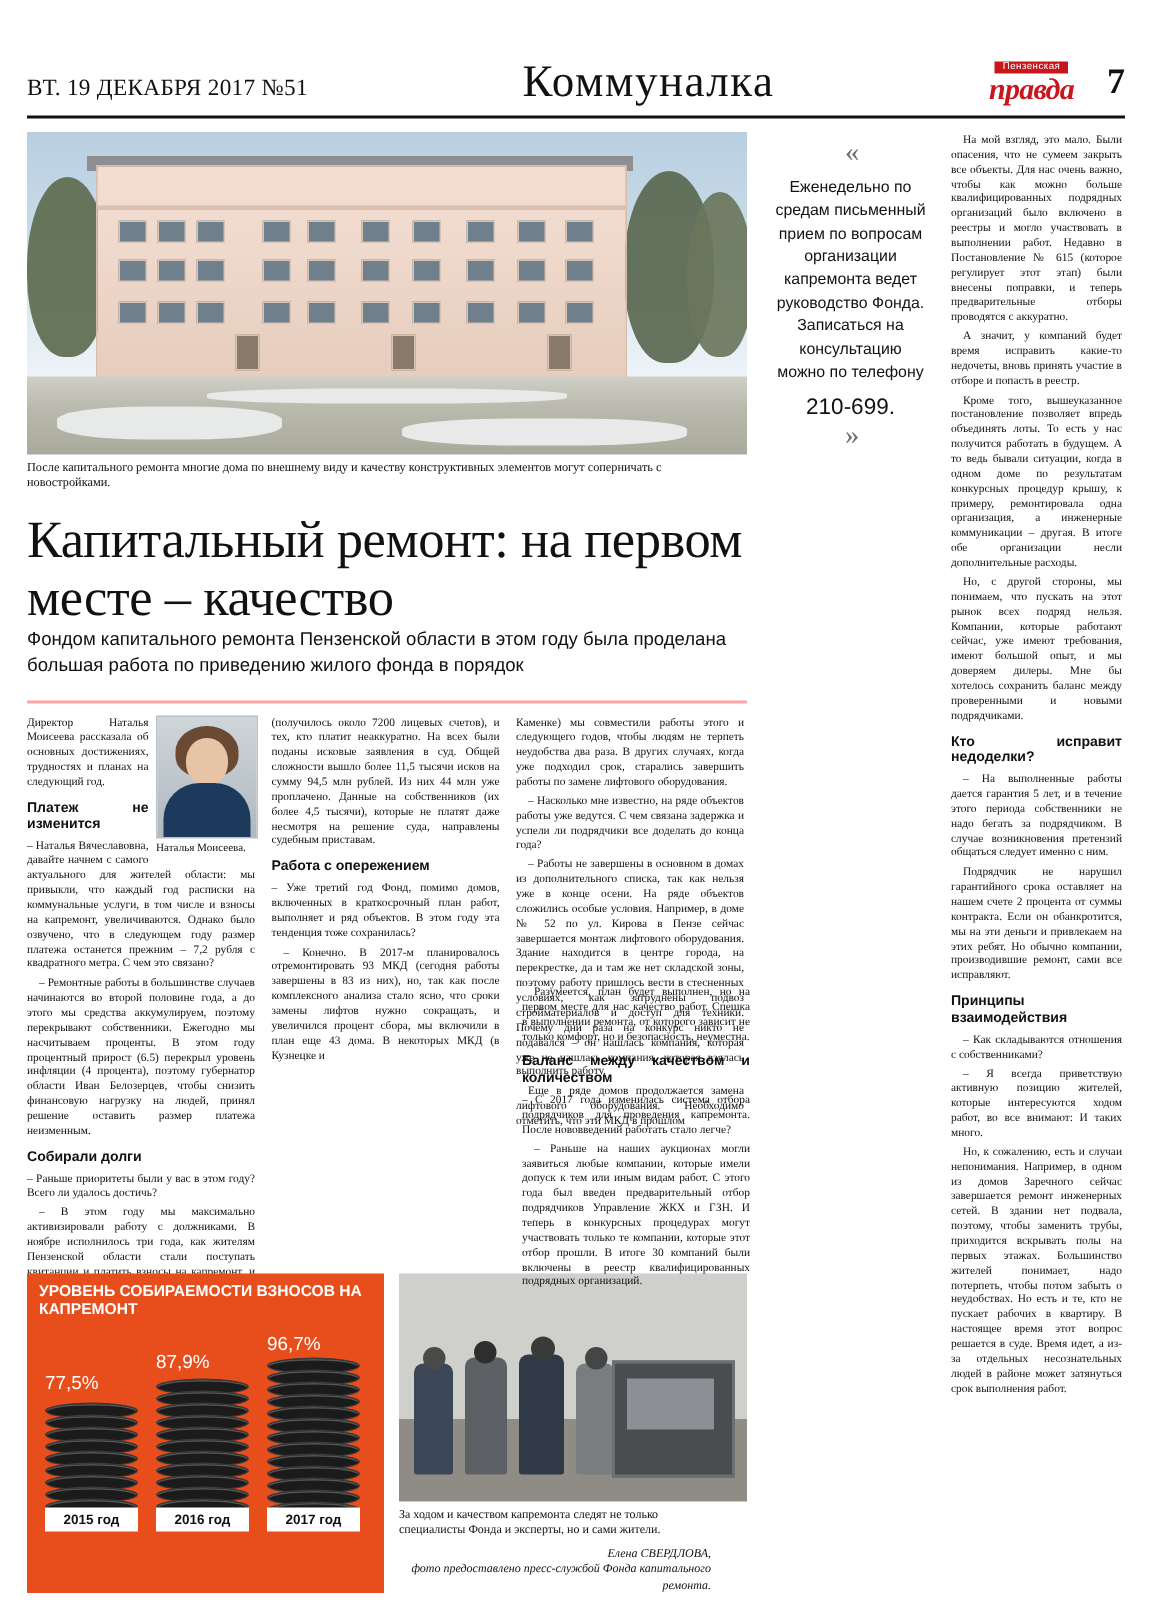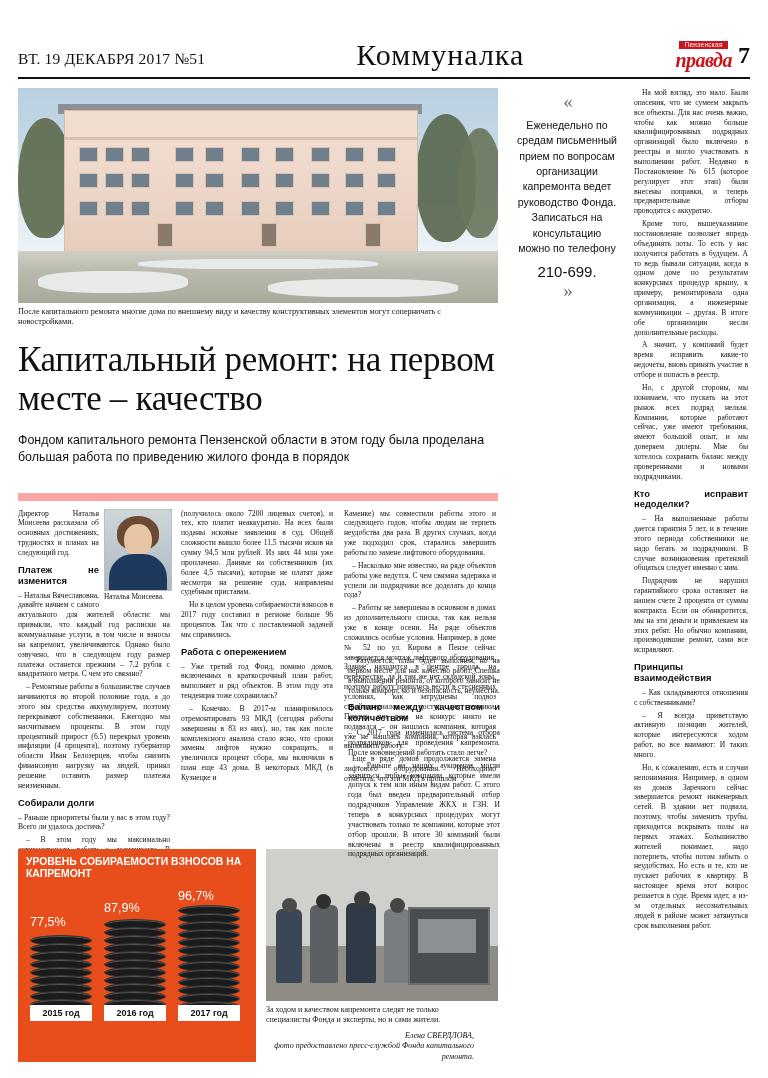--- a/index.html
+++ b/index.html
@@ -7,21 +7,21 @@
     width:768px;height:1078px;background:#ffffff;
     font-family:"Liberation Serif", serif;
     color:#111;overflow:hidden;position:relative;
   }
   .page{position:relative;width:768px;height:1078px;box-sizing:border-box;padding:0 18px;}
 
   
   .masthead{display:flex;align-items:flex-end;justify-content:space-between;padding-top:38px;}
   .mast-date{font-family:"Liberation Serif",serif;font-size:15.5px;letter-spacing:.2px;color:#111;white-space:nowrap;padding-bottom:4px;}
   .mast-title{font-family:"Liberation Serif",serif;font-size:30px;letter-spacing:1px;color:#111;font-weight:400;padding-bottom:0px;}
-  .mast-right{display:flex;align-items:center;gap:6px;padding-bottom:2px;}
+  .mast-right{display:flex;align-items:center;gap:22px;padding-bottom:2px;}
   .logo{border:0;display:flex;flex-direction:column;align-items:center;line-height:1;}
   .logo-top{background:#c8161d;color:#fff;font-size:6.5px;padding:1px 5px;letter-spacing:.3px;font-family:"Liberation Sans",sans-serif;}
   .logo-bot{color:#c8161d;font-size:20px;font-weight:700;font-style:italic;font-family:"Liberation Serif",serif;letter-spacing:-.5px;margin-top:1px;}
   .pagenum{font-size:24px;font-weight:700;font-family:"Liberation Serif",serif;}
   .rule{height:2px;background:#111;margin-top:5px;}
 
   
   .content{display:flex;gap:12px;margin-top:9px;}
   .left{width:480px;}
   .right{width:238px;}
@@ -32,21 +32,21 @@
   .bld{position:absolute;left:46px;top:22px;width:352px;height:140px;background:linear-gradient(180deg,#f2ded1 0%,#efd9cc 40%,#e6cdbd 100%);border:1px solid #d8bca9;}
   .roof{position:absolute;left:40px;top:16px;width:364px;height:10px;background:#8e8f93;}
   .bld:before{content:"";position:absolute;left:0;top:26px;width:100%;height:3px;background:#dcc0ad;}
   .win{position:absolute;background:#6f7f8c;border:1px solid #d9c3b2;}
   .tree{position:absolute;background:#6d7a5a;border-radius:50% 50% 45% 45%;opacity:.92;}
   .ground{position:absolute;left:0;bottom:0;width:100%;height:52px;background:linear-gradient(#cfcfc6,#b9b9ad 40%,#a9a99c);}
   .snow{position:absolute;background:#e8eaea;border-radius:40%;}
   .caption{font-size:8.2px;line-height:1.25;padding:4px 0 0 0;font-family:"Liberation Serif",serif;}
 
   h1.headline{font-size:35px;line-height:1.12;font-weight:400;margin:12px 0 0 0;letter-spacing:-.3px;}
-  .deck{font-family:"Liberation Sans",sans-serif;font-size:12.4px;line-height:1.4;margin-top:14px;padding-bottom:26px;border-bottom:8px solid #fca5a5;}
+  .deck{font-family:"Liberation Sans",sans-serif;font-size:12.4px;line-height:1.4;padding-bottom:14px;border-bottom:2px solid #fca5a5;}
 
   
   .cols3{display:flex;gap:11px;margin-top:8px;}
   .col{width:152px;font-size:7.6px;line-height:1.3;text-align:justify;}
   .col p{margin:0 0 3px 0;text-indent:8px;}
   .col p.noind{text-indent:0;}
   .sub{font-family:"Liberation Sans",sans-serif;font-weight:700;font-size:9.4px;line-height:1.15;margin:7px 0 4px 0;text-indent:0;}
 
   .portrait-wrap{float:right;width:66px;margin:0 0 3px 5px;}
   .portrait{width:66px;height:80px;background:linear-gradient(#cfd6da,#aeb8bf);position:relative;overflow:hidden;border:1px solid #b9c1c6;}
@@ -177,21 +177,20 @@
           <p class="noind">– Наталья Вячеславовна, давайте начнем с самого актуального для жителей области: мы привыкли, что каждый год расписки на коммунальные услуги, в том числе и взносы на капремонт, увеличиваются. Однако было озвучено, что в следующем году размер платежа останется прежним – 7,2 рубля с квадратного метра. С чем это связано?</p>
           <p>– Ремонтные работы в большинстве случаев начинаются во второй половине года, а до этого мы средства аккумулируем, поэтому перекрывают собственники. Ежегодно мы насчитываем проценты. В этом году процентный прирост (6.5) перекрыл уровень инфляции (4 процента), поэтому губернатор области Иван Белозерцев, чтобы снизить финансовую нагрузку на людей, принял решение оставить размер платежа неизменным.</p>
           <div class="sub">Собирали долги</div>
           <p class="noind">– Раньше приоритеты были у вас в этом году? Всего ли удалось достичь?</p>
           <p>– В этом году мы максимально активизировали работу с должниками. В ноябре исполнилось три года, как жителям Пензенской области стали поступать квитанции и платить взносы на капремонт, и от уровня собираемости денег зависит успешность выполнения всех программ.</p>
           <p>Мы составили список тех, кто ни разу не оплатил взносы</p>
         </div>
 
         <div class="col">
           <p class="noind">(получилось около 7200 лицевых счетов), и тех, кто платит неаккуратно. На всех были поданы исковые заявления в суд. Общей сложности вышло более 11,5 тысячи исков на сумму 94,5 млн рублей. Из них 44 млн уже проплачено. Данные на собственников (их более 4,5 тысячи), которые не платят даже несмотря на решение суда, направлены судебным приставам.</p>
-          <p>Но в целом уровень собираемости взносов в 2017 году составил в регионе больше 96 процентов. Так что с поставленной задачей мы справились.</p>
           <div class="sub">Работа с опережением</div>
           <p class="noind">– Уже третий год Фонд, помимо домов, включенных в краткосрочный план работ, выполняет и ряд объектов. В этом году эта тенденция тоже сохранилась?</p>
           <p>– Конечно. В 2017-м планировалось отремонтировать 93 МКД (сегодня работы завершены в 83 из них), но, так как после комплексного анализа стало ясно, что сроки замены лифтов нужно сокращать, и увеличился процент сбора, мы включили в план еще 43 дома. В некоторых МКД (в Кузнецке и</p>
         </div>
 
         <div class="col">
           <p class="noind">Каменке) мы совместили работы этого и следующего годов, чтобы людям не терпеть неудобства два раза. В других случаях, когда уже подходил срок, старались завершить работы по замене лифтового оборудования.</p>
           <p>– Насколько мне известно, на ряде объектов работы уже ведутся. С чем связана задержка и успели ли подрядчики все доделать до конца года?</p>
           <p>– Работы не завершены в основном в домах из дополнительного списка, так как нельзя уже в конце осени. На ряде объектов сложились особые условия. Например, в доме № 52 по ул. Кирова в Пензе сейчас завершается монтаж лифтового оборудования. Здание находится в центре города, на перекрестке, да и там же нет складской зоны, поэтому работу пришлось вести в стесненных условиях, как затруднены подвоз стройматериалов и доступ для техники. Почему дни раза на конкурс никто не подавался – он нашлась компания, которая уже не нашлась компания, которая взялась выполнить работу.</p>
           <p>Еще в ряде домов продолжается замена лифтового оборудования. Необходимо отметить, что эти МКД в прошлом</p>
@@ -204,22 +203,22 @@
         <div style="width:114px">
           <div class="pullquote">
             <div class="chev">«</div>
             <div class="pq-text">Еженедельно по средам письменный прием по вопросам организации капремонта ведет руководство Фонда. Записаться на консультацию можно по телефону</div>
             <div class="pq-phone">210-699.</div>
             <div class="chev">»</div>
           </div>
         </div>
         <div class="rcol">
           <p class="noind">На мой взгляд, это мало. Были опасения, что не сумеем закрыть все объекты. Для нас очень важно, чтобы как можно больше квалифицированных подрядных организаций было включено в реестры и могло участвовать в выполнении работ. Недавно в Постановление № 615 (которое регулирует этот этап) были внесены поправки, и теперь предварительные отборы проводятся с аккуратно.</p>
+          <p>А значит, у компаний будет время исправить какие-то недочеты, вновь принять участие в отборе и попасть в реестр.</p>
           <p>Кроме того, вышеуказанное постановление позволяет впредь объединять лоты. То есть у нас получится работать в будущем. А то ведь бывали ситуации, когда в одном доме по результатам конкурсных процедур крышу, к примеру, ремонтировала одна организация, а инженерные коммуникации – другая. В итоге обе организации несли дополнительные расходы.</p>
-          <p>А значит, у компаний будет время исправить какие-то недочеты, вновь принять участие в отборе и попасть в реестр.</p>
           <p>Но, с другой стороны, мы понимаем, что пускать на этот рынок всех подряд нельзя. Компании, которые работают сейчас, уже имеют требования, имеют большой опыт, и мы доверяем дилеры. Мне бы хотелось сохранить баланс между проверенными и новыми подрядчиками.</p>
           <div class="sub">Кто исправит недоделки?</div>
           <p>– На выполненные работы дается гарантия 5 лет, и в течение этого периода собственники не надо бегать за подрядчиком. В случае возникновения претензий общаться следует именно с ним.</p>
           <p>Подрядчик не нарушил гарантийного срока оставляет на нашем счете 2 процента от суммы контракта. Если он обанкротится, мы на эти деньги и привлекаем на этих ребят. Но обычно компании, производившие ремонт, сами все исправляют.</p>
           <div class="sub">Принципы взаимодействия</div>
           <p class="noind">– Как складываются отношения с собственниками?</p>
           <p>– Я всегда приветствую активную позицию жителей, которые интересуются ходом работ, во все внимают: И таких много.</p>
           <p>Но, к сожалению, есть и случаи непонимания. Например, в одном из домов Заречного сейчас завершается ремонт инженерных сетей. В здании нет подвала, поэтому, чтобы заменить трубы, приходится вскрывать полы на первых этажах. Большинство жителей понимает, надо потерпеть, чтобы потом забыть о неудобствах. Но есть и те, кто не пускает рабочих в квартиру. В настоящее время этот вопрос решается в суде. Время идет, а из-за отдельных несознательных людей в районе может затянуться срок выполнения работ.</p>
         </div>
       </div>

